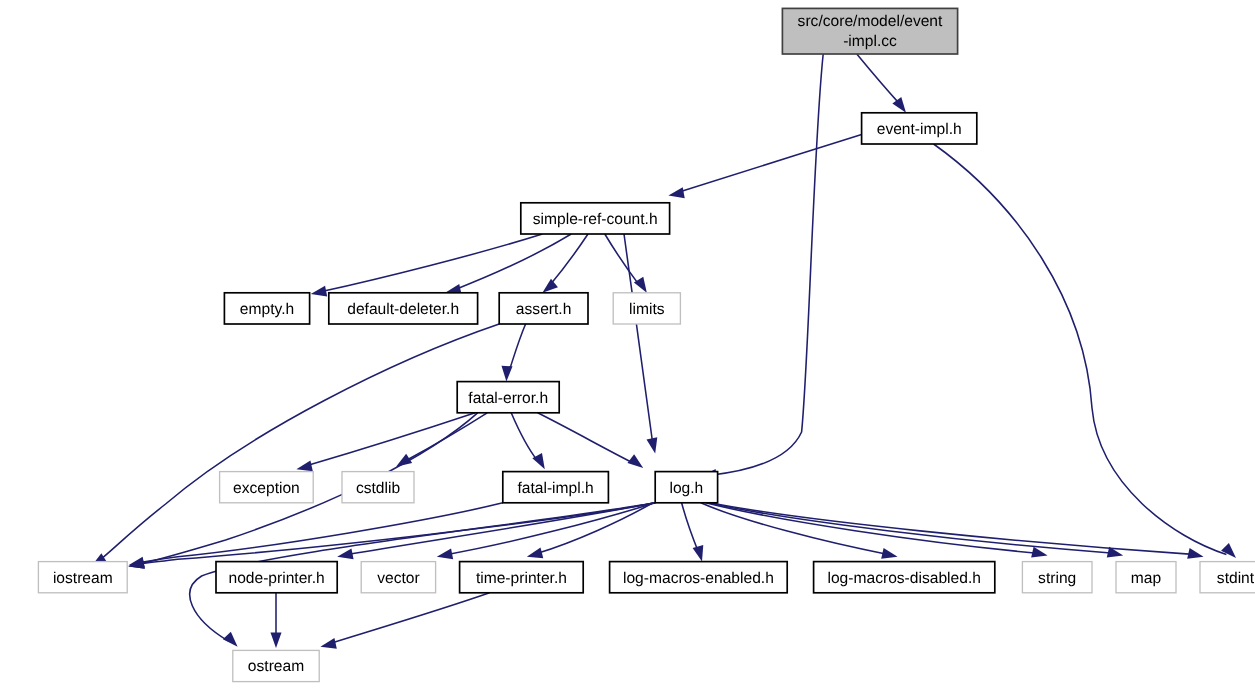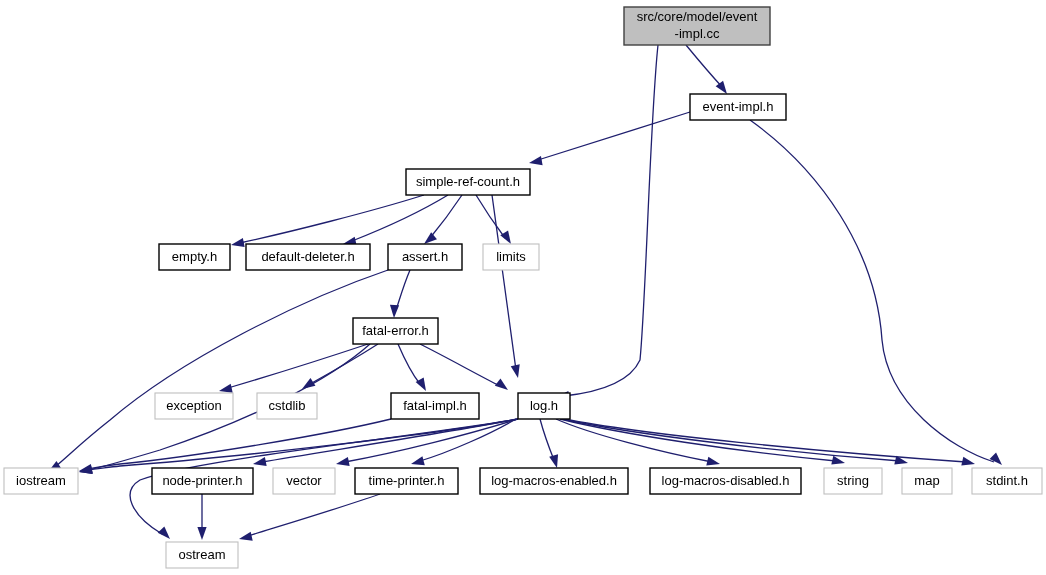--- a/index.html
+++ b/index.html
@@ -10,20 +10,21 @@
   body {
     width: 1046px;
     height: 575px;
     font-family: "Liberation Sans", sans-serif;
     overflow: hidden;
   }
   #graph-root {
     position: relative;
     width: 836px;
     height: 575px;
+    margin-left: 28px;
   }
   svg#dep-graph {
     display: block;
     width: 1046px;
     height: 575px;
   }
   .node-box {
     fill: #ffffff;
     stroke: #000000;
     stroke-width: 1.4px;

